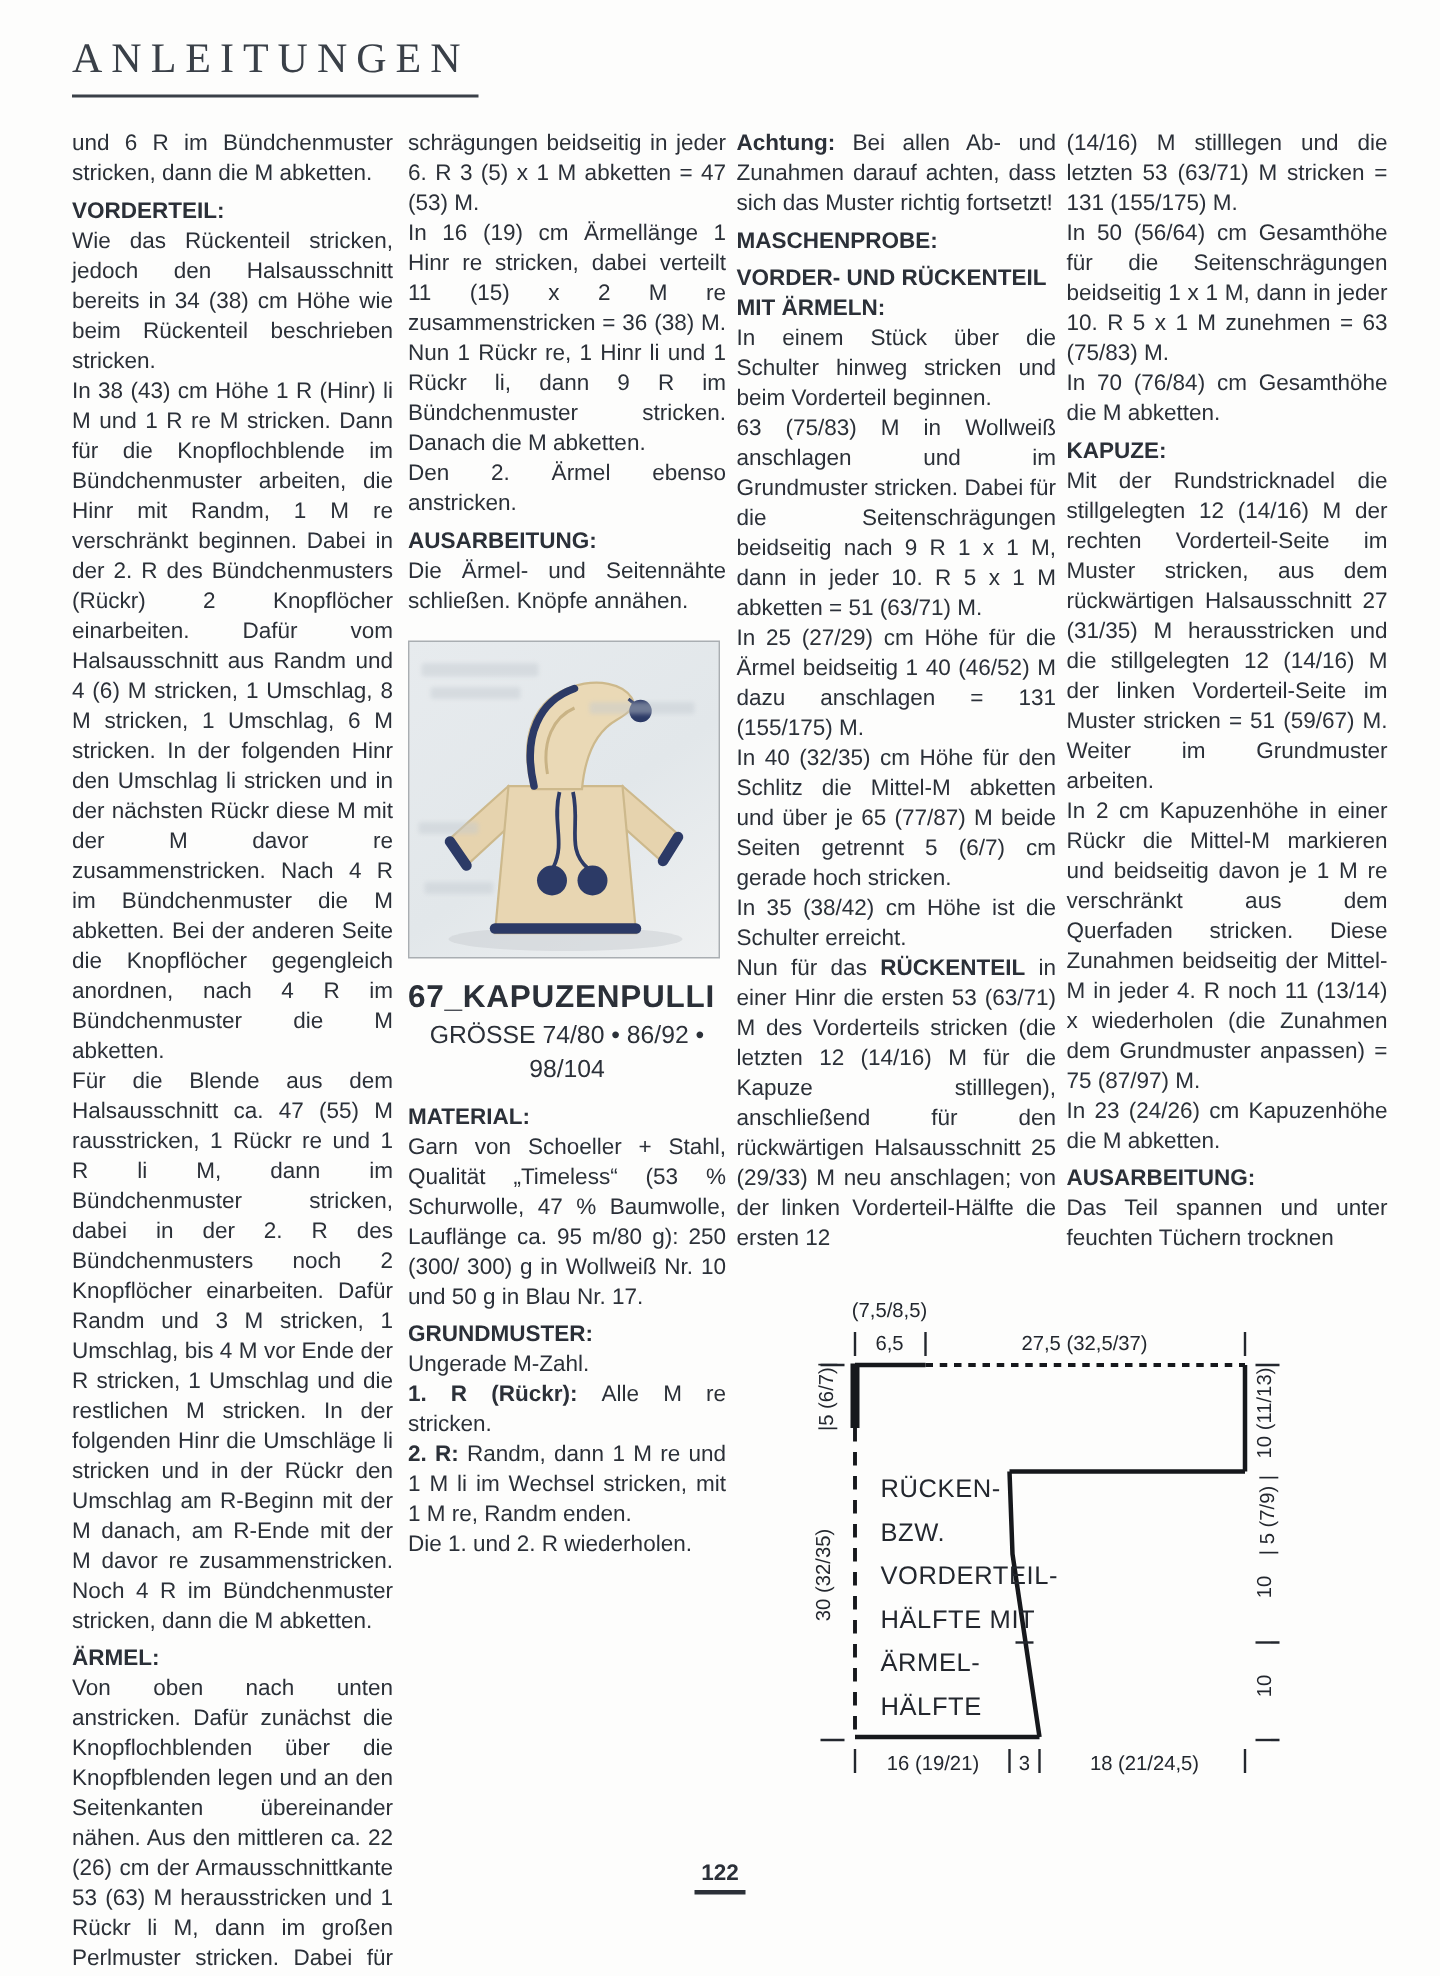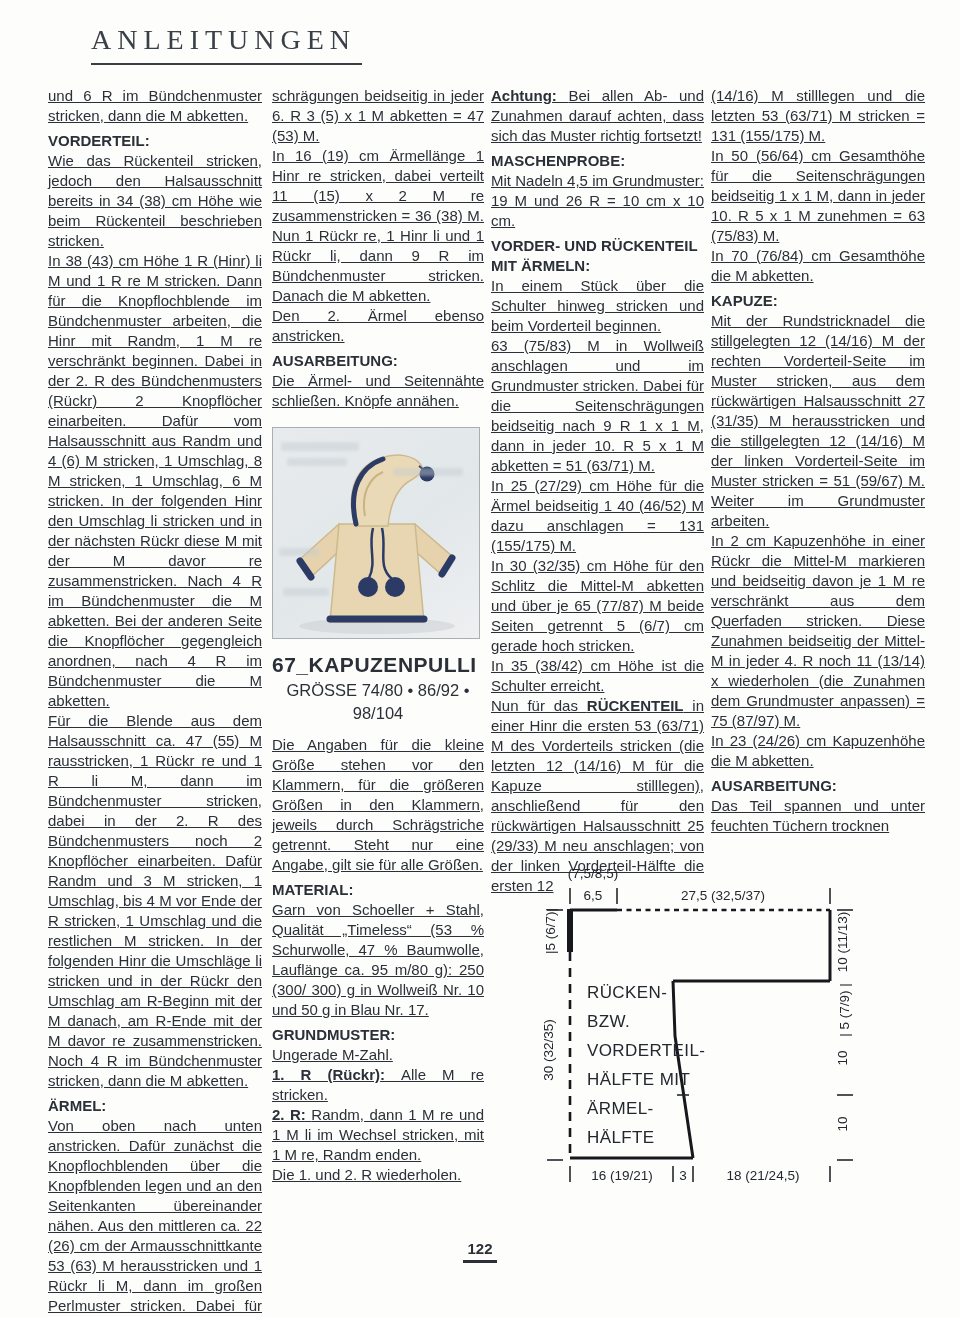--- a/index.html
+++ b/index.html
@@ -6,32 +6,32 @@
   body{
     width:960px;height:1317px;position:relative;
     background:#fdfdfc;color:#2b3038;
     font-family:"Liberation Sans", sans-serif;
     overflow:hidden;
   }
   .header{
     position:absolute;left:48px;top:24px;
     font-family:"Liberation Serif", serif;
     font-size:28px;letter-spacing:6px;color:#3a4048;
-    border-bottom:2.5px solid #3a4048;padding:0 6px 7px 0;margin-left:43px;
+    border-bottom:2.5px solid #3a4048;padding:0 6px 7px 0;
   }
   .col{
     position:absolute;top:86px;
     font-size:15px;line-height:20px;text-align:justify;
     hyphens:auto;-webkit-hyphens:auto;
   }
   #col1{left:48px;width:214px;}
   #col2{left:272px;width:212px;}
   #col3{left:491px;width:213px;}
   #col4{left:711px;width:214px;}
-  .col p{margin:0;text-decoration:underline;}
+  .col p{margin:0;}
   .col h4{margin:5px 0 0 0;font-size:15px;line-height:20px;font-weight:700;text-align:left;}
   .col strong{font-weight:700;}
   
   .photo{
     position:relative;width:208px;height:212px;margin:16px 0 0 0;
     background:linear-gradient(145deg,#e7ebee 0%,#e2e7ea 55%,#eef0f1 100%);
     border:1px solid #a9aeb2;box-sizing:border-box;overflow:hidden;
   }
   .ghost{position:absolute;background:#c3cad0;opacity:.45;filter:blur(1.5px);border-radius:2px;}
   .caption-title{
@@ -102,40 +102,38 @@
       <path d="M109,100 C114,122 104,138 119,151" fill="none" stroke="#2c3a66" stroke-width="2.5"></path>
       <circle cx="95" cy="159" r="10" fill="#2c3a66"></circle>
       <circle cx="122" cy="159" r="10" fill="#2c3a66"></circle>
     </svg>
   </div>
 
   <div class="caption-title">67_KAPUZENPULLI</div>
   <div class="caption-size">GRÖSSE 74/80 • 86/92 • 98/104</div>
 
   <div>
-      <p>Die Angaben für die kleine Größe stehen vor den Klammern, für die größeren Größen in den Klammern, jeweils durch Schrägstriche getrennt. Steht nur eine Angabe, gilt sie für alle Größen.</p>
       <h4>MATERIAL:</h4>
       <p>Garn von Schoeller + Stahl, Qualität „Timeless“ (53 % Schurwolle, 47 % Baumwolle, Lauflänge ca. 95 m/80 g): 250 (300/ 300) g in Wollweiß Nr. 10 und 50 g in Blau Nr. 17.</p>
       <h4>GRUNDMUSTER:</h4>
       <p>Ungerade M-Zahl.</p>
       <p><strong>1. R (Rückr): </strong>Alle M re stricken.</p>
       <p><strong>2. R: </strong>Randm, dann 1 M re und 1 M li im Wechsel stricken, mit 1 M re, Randm enden.</p>
       <p>Die 1. und 2. R wiederholen.</p>
     </div>
 </div>
 
 <div class="col" id="col3">
     <p><strong>Achtung: </strong>Bei allen Ab- und Zunahmen darauf achten, dass sich das Muster richtig fortsetzt!</p>
     <h4>MASCHENPROBE:</h4>
-    <p>Mit Nadeln 4,5 im Grundmuster: 19 M und 26 R = 10 cm x 10 cm.</p>
     <h4>VORDER- UND RÜCKENTEIL MIT ÄRMELN:</h4>
     <p>In einem Stück über die Schulter hinweg stricken und beim Vorderteil beginnen.</p>
     <p>63 (75/83) M in Wollweiß anschlagen und im Grundmuster stricken. Dabei für die Seitenschrägungen beidseitig nach 9 R 1 x 1 M, dann in jeder 10. R 5 x 1 M abketten = 51 (63/71) M.</p>
     <p>In 25 (27/29) cm Höhe für die Ärmel beidseitig 1 40 (46/52) M dazu anschlagen = 131 (155/175) M.</p>
-    <p>In 30 (32/35) cm Höhe für den Schlitz die Mittel-M abketten und über je 65 (77/87) M beide Seiten getrennt 5 (6/7) cm gerade hoch stricken.</p>
+    <p>In 40 (32/35) cm Höhe für den Schlitz die Mittel-M abketten und über je 65 (77/87) M beide Seiten getrennt 5 (6/7) cm gerade hoch stricken.</p>
     <p>In 35 (38/42) cm Höhe ist die Schulter erreicht.</p>
     <p><span>Nun für das </span><strong>RÜCKENTEIL</strong><span> in einer Hinr die ersten 53 (63/71) M des Vorderteils stricken (die letzten 12 (14/16) M für die Kapuze stilllegen), anschließend für den rückwärtigen Halsausschnitt 25 (29/33) M neu anschlagen; von der linken Vorderteil-Hälfte die ersten 12</span></p>
   </div>
 <div class="col" id="col4">
     <p>(14/16) M stilllegen und die letzten 53 (63/71) M stricken = 131 (155/175) M.</p>
     <p>In 50 (56/64) cm Gesamthöhe für die Seitenschrägungen beidseitig 1 x 1 M, dann in jeder 10. R 5 x 1 M zunehmen = 63 (75/83) M.</p>
     <p>In 70 (76/84) cm Gesamthöhe die M abketten.</p>
     <h4>KAPUZE:</h4>
     <p>Mit der Rundstricknadel die stillgelegten 12 (14/16) M der rechten Vorderteil-Seite im Muster stricken, aus dem rückwärtigen Halsausschnitt 27 (31/35) M herausstricken und die stillgelegten 12 (14/16) M der linken Vorderteil-Seite im Muster stricken = 51 (59/67) M. Weiter im Grundmuster arbeiten.</p>
     <p>In 2 cm Kapuzenhöhe in einer Rückr die Mittel-M markieren und beidseitig davon je 1 M re verschränkt aus dem Querfaden stricken. Diese Zunahmen beidseitig der Mittel-M in jeder 4. R noch 11 (13/14) x wiederholen (die Zunahmen dem Grundmuster anpassen) = 75 (87/97) M.</p>

